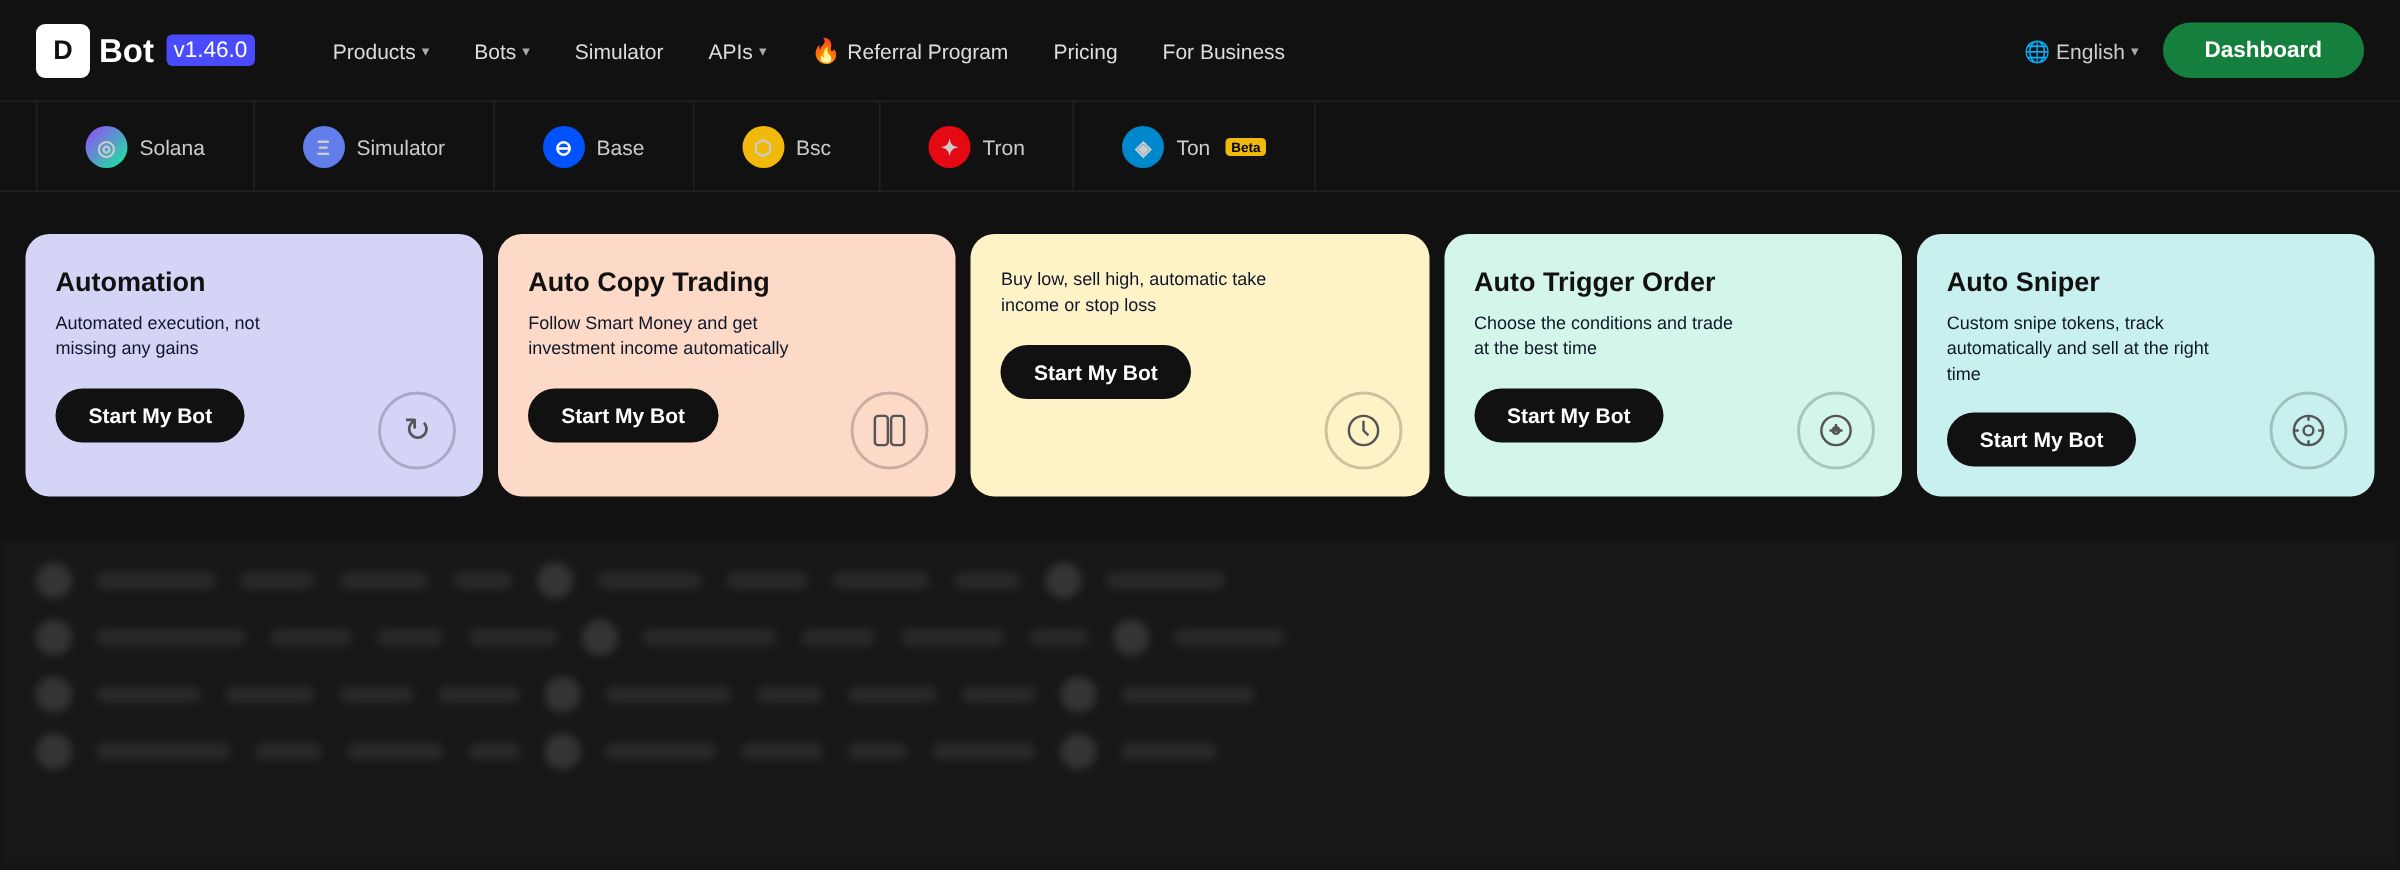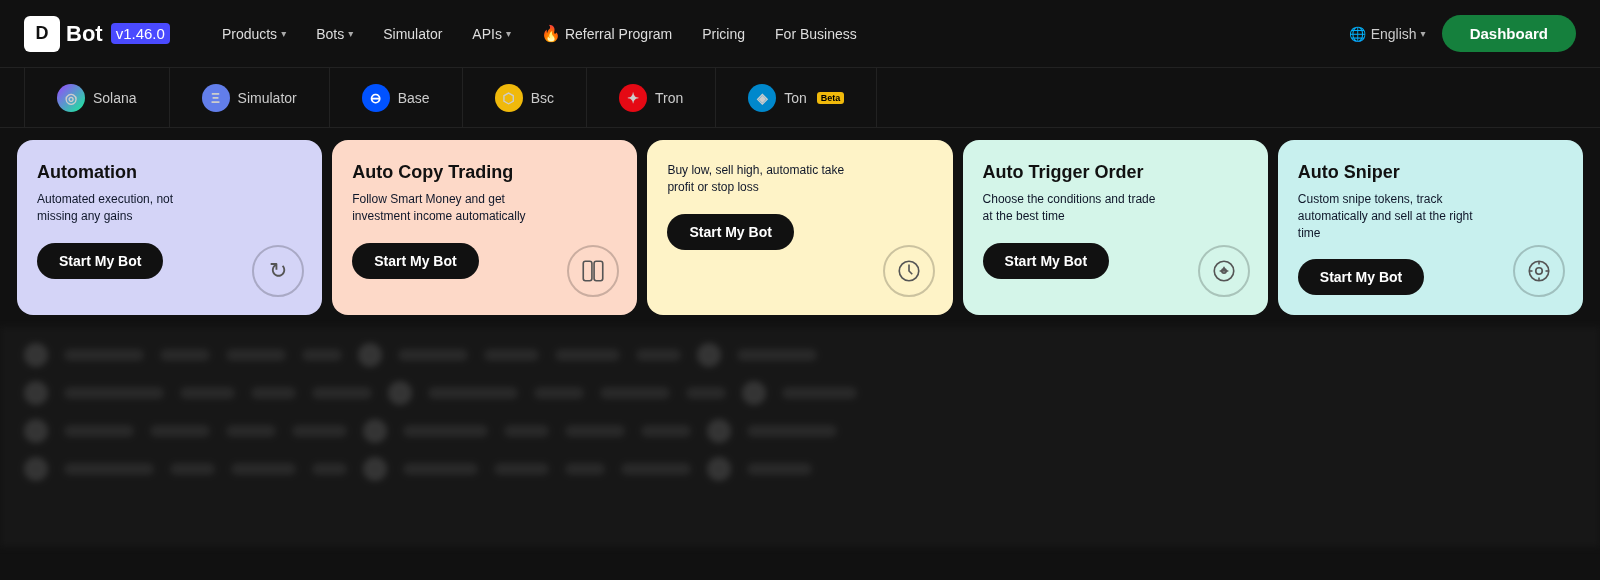--- a/index.html
+++ b/index.html
@@ -126,21 +126,21 @@
     .cards-section {
       display: flex;
       gap: 0;
       padding: 12px 12px;
       background: #111;
     }
     .product-card {
       flex: 1;
       border-radius: 16px;
       padding: 22px 20px 20px 20px;
-      margin: 0 5px;
+      margin: 16px 5px;
       position: relative;
       min-height: 160px;
     }
     .card-automation { background: #d4d4f7; color: #111; }
     .card-copy { background: #fdd9c8; color: #111; }
     .card-limit { background: #fef3c7; color: #111; }
     .card-trigger { background: #d4f5e9; color: #111; }
     .card-sniper { background: #c8f0ee; color: #111; }
 
     .card-title {
@@ -293,21 +293,21 @@
     </div>
     <div class="card-icon-area">
       <svg width="26" height="26" viewBox="0 0 24 24" fill="none" stroke="#555" stroke-width="1.5">
         <rect x="3" y="3" width="8" height="18" rx="2"></rect>
         <rect x="13" y="3" width="8" height="18" rx="2"></rect>
       </svg>
     </div>
   </div>
 
   <div class="product-card card-limit">
-    <div class="card-desc">Buy low, sell high, automatic take profit or stop loss</div>
+    <div class="card-desc">Buy low, sell high, automatic take income or stop loss</div>
     <div class="card-bottom">
       <button class="card-btn">Start My Bot</button>
     </div>
     <div class="card-icon-area">
       <svg width="26" height="26" viewBox="0 0 24 24" fill="none" stroke="#555" stroke-width="1.5">
         <circle cx="12" cy="12" r="9"></circle>
         <polyline points="12,6 12,12 15,15"></polyline>
       </svg>
     </div>
   </div>

